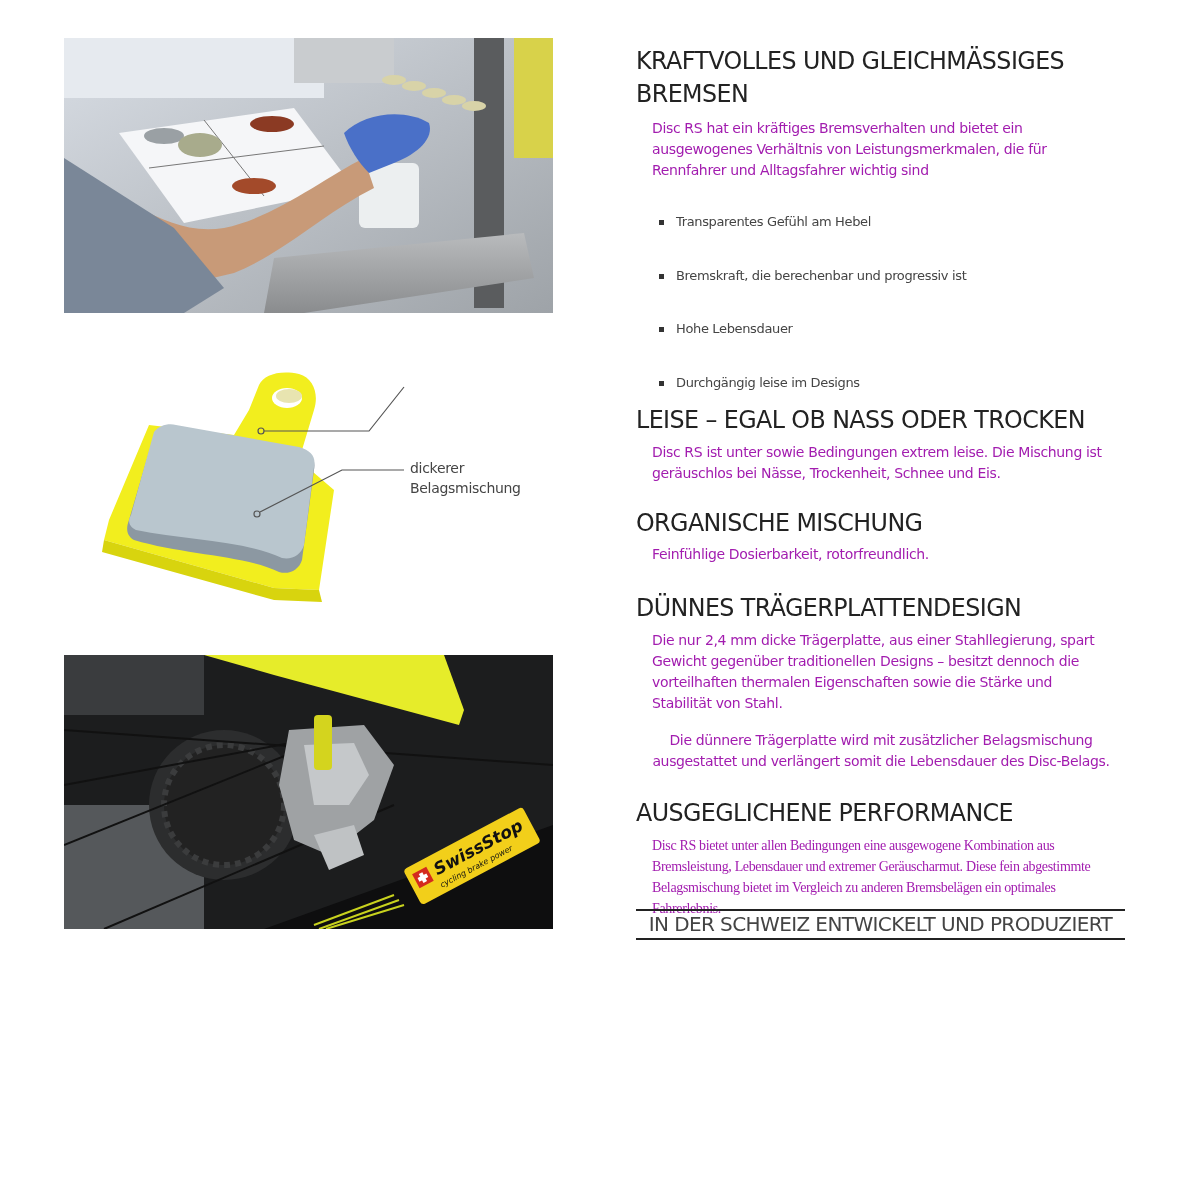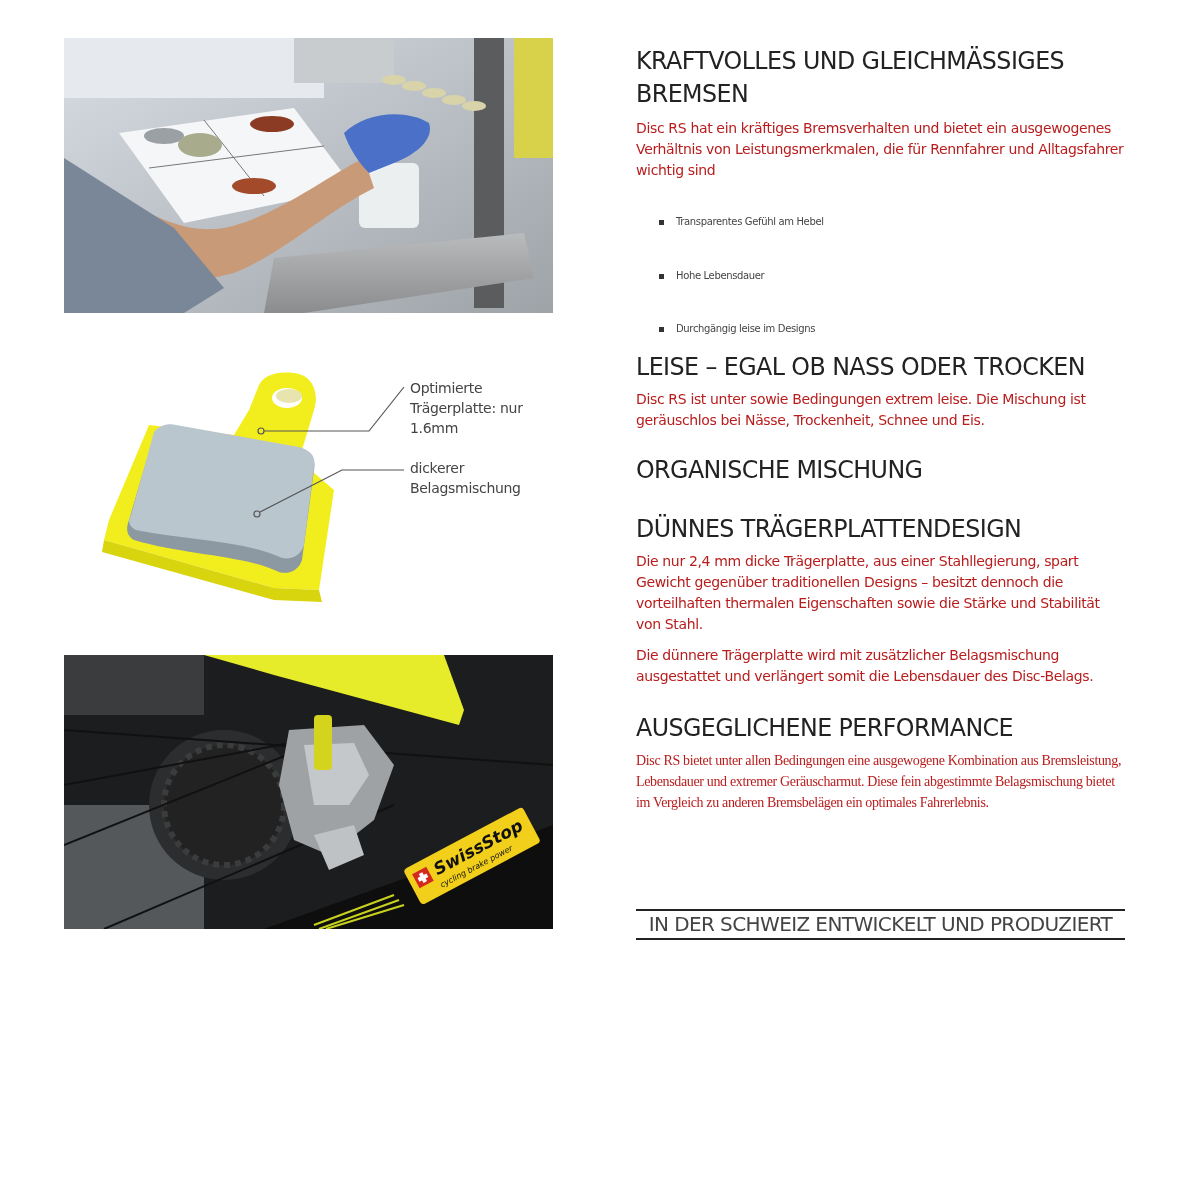--- a/index.html
+++ b/index.html
@@ -5,23 +5,23 @@
   html, body { margin: 0; padding: 0; background: #ffffff; }
   body { width: 1200px; height: 1200px; position: relative; overflow: hidden; font-family: "DejaVu Sans", sans-serif; color: #333; }
 
   .photo { position: absolute; overflow: hidden; }
   #photo-lab { left: 64px; top: 38px; width: 489px; height: 275px; }
   #photo-caliper { left: 64px; top: 655px; width: 489px; height: 274px; }
   #diagram { position: absolute; left: 64px; top: 340px; width: 489px; height: 270px; }
 
   .col { position: absolute; left: 636px; top: 44px; width: 490px; }
   .h { font-family: "DejaVu Sans", sans-serif; font-weight: normal; font-size: 25px; line-height: 33px; color: #222; margin: 0; letter-spacing: -0.6px; transform: scaleX(0.95); transform-origin: left; white-space: nowrap; }
-  .p { font-size: 14px; line-height: 21px; color: #b91c1c; margin: 0; letter-spacing: -0.35px; }
+  .p { font-size: 14px; line-height: 21px; color: #a21caf; margin: 16px; letter-spacing: -0.35px; }
   ul.bullets { list-style: none; margin: 0; padding: 0 0 0 20px; }
-  ul.bullets li { font-size: 10px; line-height: 25.5px; color: #444; letter-spacing: -0.35px; position: relative; padding-left: 20px; margin-top: 28px; }
+  ul.bullets li { font-size: 13px; line-height: 25.5px; color: #444; letter-spacing: -0.35px; position: relative; padding-left: 20px; margin-top: 28px; }
   ul.bullets li::before { content: ""; position: absolute; left: 3px; top: 11px; width: 5px; height: 5px; background: #333; }
 
   .footer { position: absolute; left: 636px; top: 909px; width: 489px; height: 27px; border-top: 2px solid #222; border-bottom: 2px solid #222; text-align: center; }
   .footer span { font-size: 20px; line-height: 27px; color: #444; letter-spacing: -0.6px; }
 
   .callout { position: absolute; font-size: 14px; line-height: 20px; color: #444; letter-spacing: -0.3px; }
 </style>
 </head>
 <body>
 
@@ -79,25 +79,20 @@
     <ellipse cx="225" cy="56" rx="13" ry="7" fill="#e8e4b0"></ellipse>
 
     <path d="M65,180 L90,95 C95,88 105,86 112,88 L235,110 C248,114 252,120 250,130 L238,220 C235,230 225,235 215,232 C180,215 120,215 70,200 C62,195 62,188 65,180 Z" fill="#8c98a2"></path>
     <path d="M67,175 L90,92 C95,85 105,83 112,85 L235,107 C248,111 252,117 250,127 L240,205 C237,215 228,220 218,218 C180,200 120,200 72,190 C64,186 64,180 67,175 Z" fill="#b9c6ce"></path>
 
     <circle cx="197" cy="91" r="3" fill="none" stroke="#555" stroke-width="1.2"></circle>
     <polyline points="200,91 305,91 340,47" fill="none" stroke="#555" stroke-width="1.2"></polyline>
     <circle cx="193" cy="174" r="3" fill="none" stroke="#555" stroke-width="1.2"></circle>
     <polyline points="196,172 278,130 340,130" fill="none" stroke="#555" stroke-width="1.2"></polyline>
   </svg>
-  <div class="callout" style="left:346px; top:38px;">
-    <div>Optimierte</div>
-    <div>Trägerplatte: nur</div>
-    <div>1.6mm</div>
-  </div>
   <div class="callout" style="left:346px; top:118px;">
     <div>dickerer</div>
     <div>Belagsmischung</div>
   </div>
 </div>
 
 <div class="photo" id="photo-caliper">
   <svg width="489" height="274" viewBox="0 0 489 274">
     <rect width="489" height="274" fill="#1c1d1e"></rect>
     <rect x="0" y="150" width="140" height="124" fill="#55585b"></rect>
@@ -141,38 +136,40 @@
 <div class="col">
 
   <section>
     <h2 class="h">
       <span>KRAFTVOLLES UND GLEICHMÄSSIGES</span><br>
       <span>BREMSEN</span>
     </h2>
     <p class="p" style="margin-top:8px;">Disc RS hat ein kräftiges Bremsverhalten und bietet ein ausgewogenes Verhältnis von Leistungsmerkmalen, die für Rennfahrer und Alltagsfahrer wichtig sind</p>
     <ul class="bullets" style="margin-top:10px;">
       <li>Transparentes Gefühl am Hebel</li>
+      <li>Bremskraft, die berechenbar und progressiv ist</li>
       <li>Hohe Lebensdauer</li>
       <li>Durchgängig leise im Designs</li>
     </ul>
   </section>
 
   <section style="margin-top:8px;">
     <h2 class="h">LEISE – EGAL OB NASS ODER TROCKEN</h2>
     <p class="p" style="margin-top:6px;">Disc RS ist unter sowie Bedingungen extrem leise. Die Mischung ist geräuschlos bei Nässe, Trockenheit, Schnee und Eis.</p>
   </section>
 
   <section style="margin-top:22px;">
     <h2 class="h">ORGANISCHE MISCHUNG</h2>
+    <p class="p" style="margin-top:5px;">Feinfühlige Dosierbarkeit, rotorfreundlich.</p>
   </section>
 
   <section style="margin-top:26px;">
     <h2 class="h">DÜNNES TRÄGERPLATTENDESIGN</h2>
     <p class="p" style="margin-top:6px;">Die nur 2,4 mm dicke Trägerplatte, aus einer Stahllegierung, spart Gewicht gegenüber traditionellen Designs – besitzt dennoch die vorteilhaften thermalen Eigenschaften sowie die Stärke und Stabilität von Stahl.</p>
-    <p class="p" style="margin-top:10px;">Die dünnere Trägerplatte wird mit zusätzlicher Belagsmischung ausgestattet und verlängert somit die Lebensdauer des Disc-Belags.</p>
+    <p class="p" style="margin-top:10px;text-align:center;">Die dünnere Trägerplatte wird mit zusätzlicher Belagsmischung ausgestattet und verlängert somit die Lebensdauer des Disc-Belags.</p>
   </section>
 
   <section style="margin-top:24px;">
     <h2 class="h">AUSGEGLICHENE PERFORMANCE</h2>
     <p class="p" style="margin-top:6px;font-family:Liberation Serif, serif;">Disc RS bietet unter allen Bedingungen eine ausgewogene Kombination aus Bremsleistung, Lebensdauer und extremer Geräuscharmut. Diese fein abgestimmte Belagsmischung bietet im Vergleich zu anderen Bremsbelägen ein optimales Fahrerlebnis.</p>
   </section>
 </div>
 
 <div class="footer">
   <span>IN DER SCHWEIZ ENTWICKELT UND PRODUZIERT</span>

